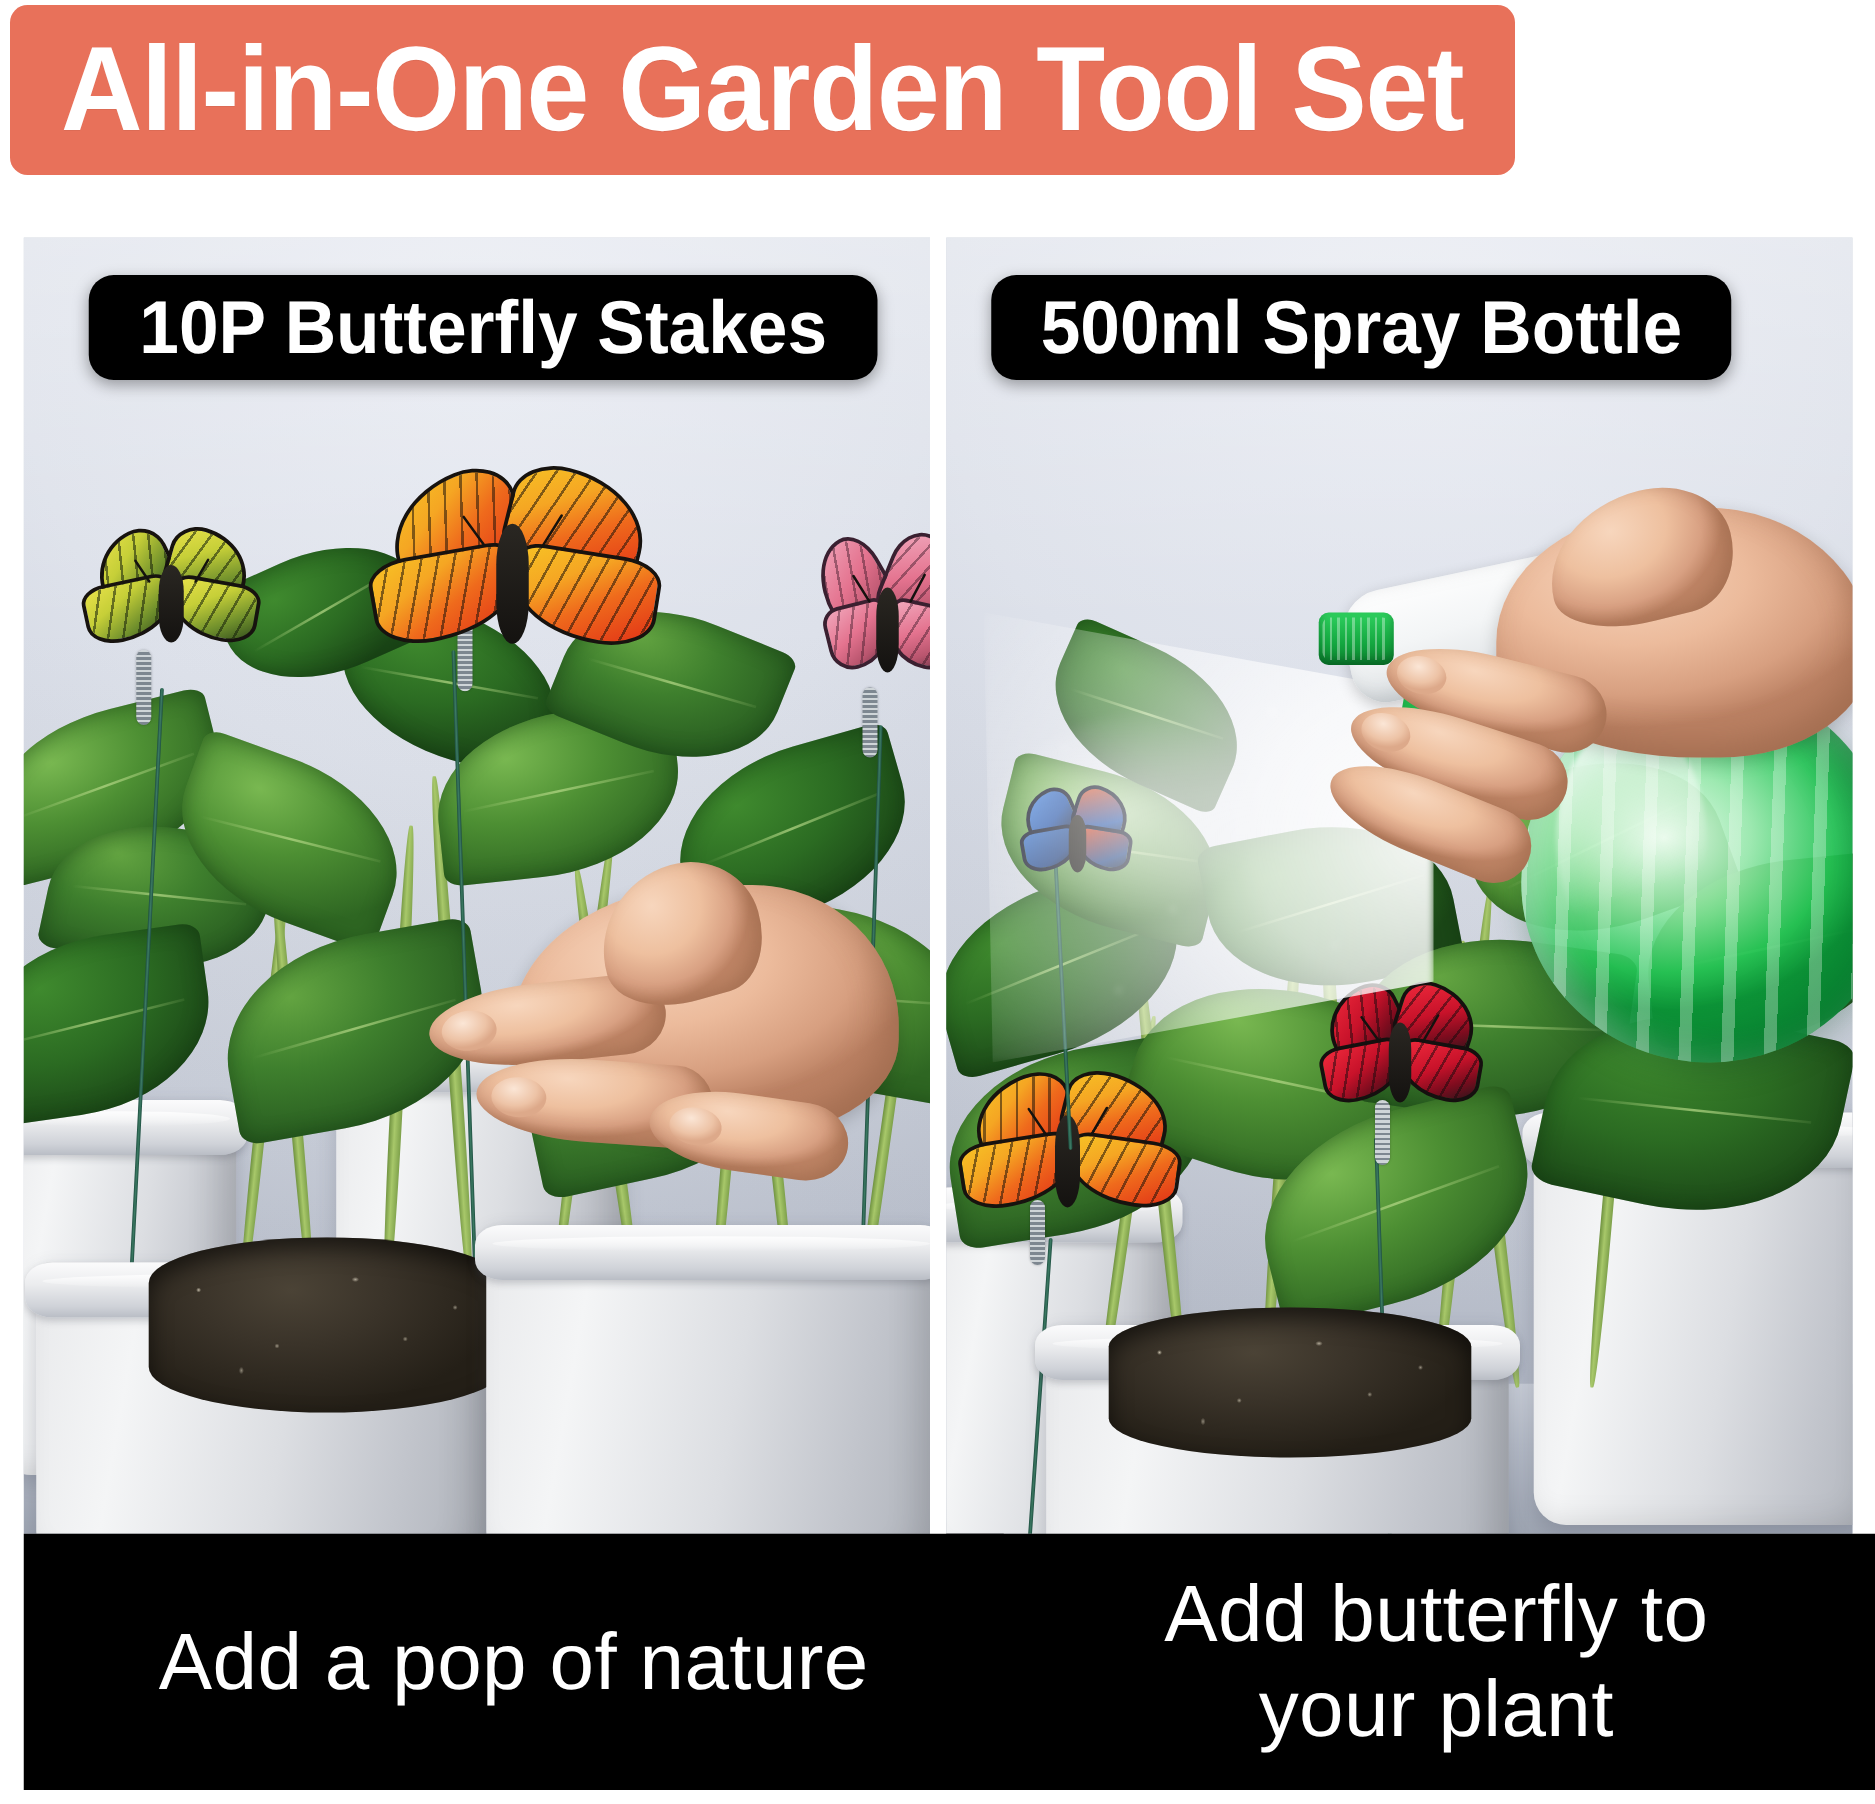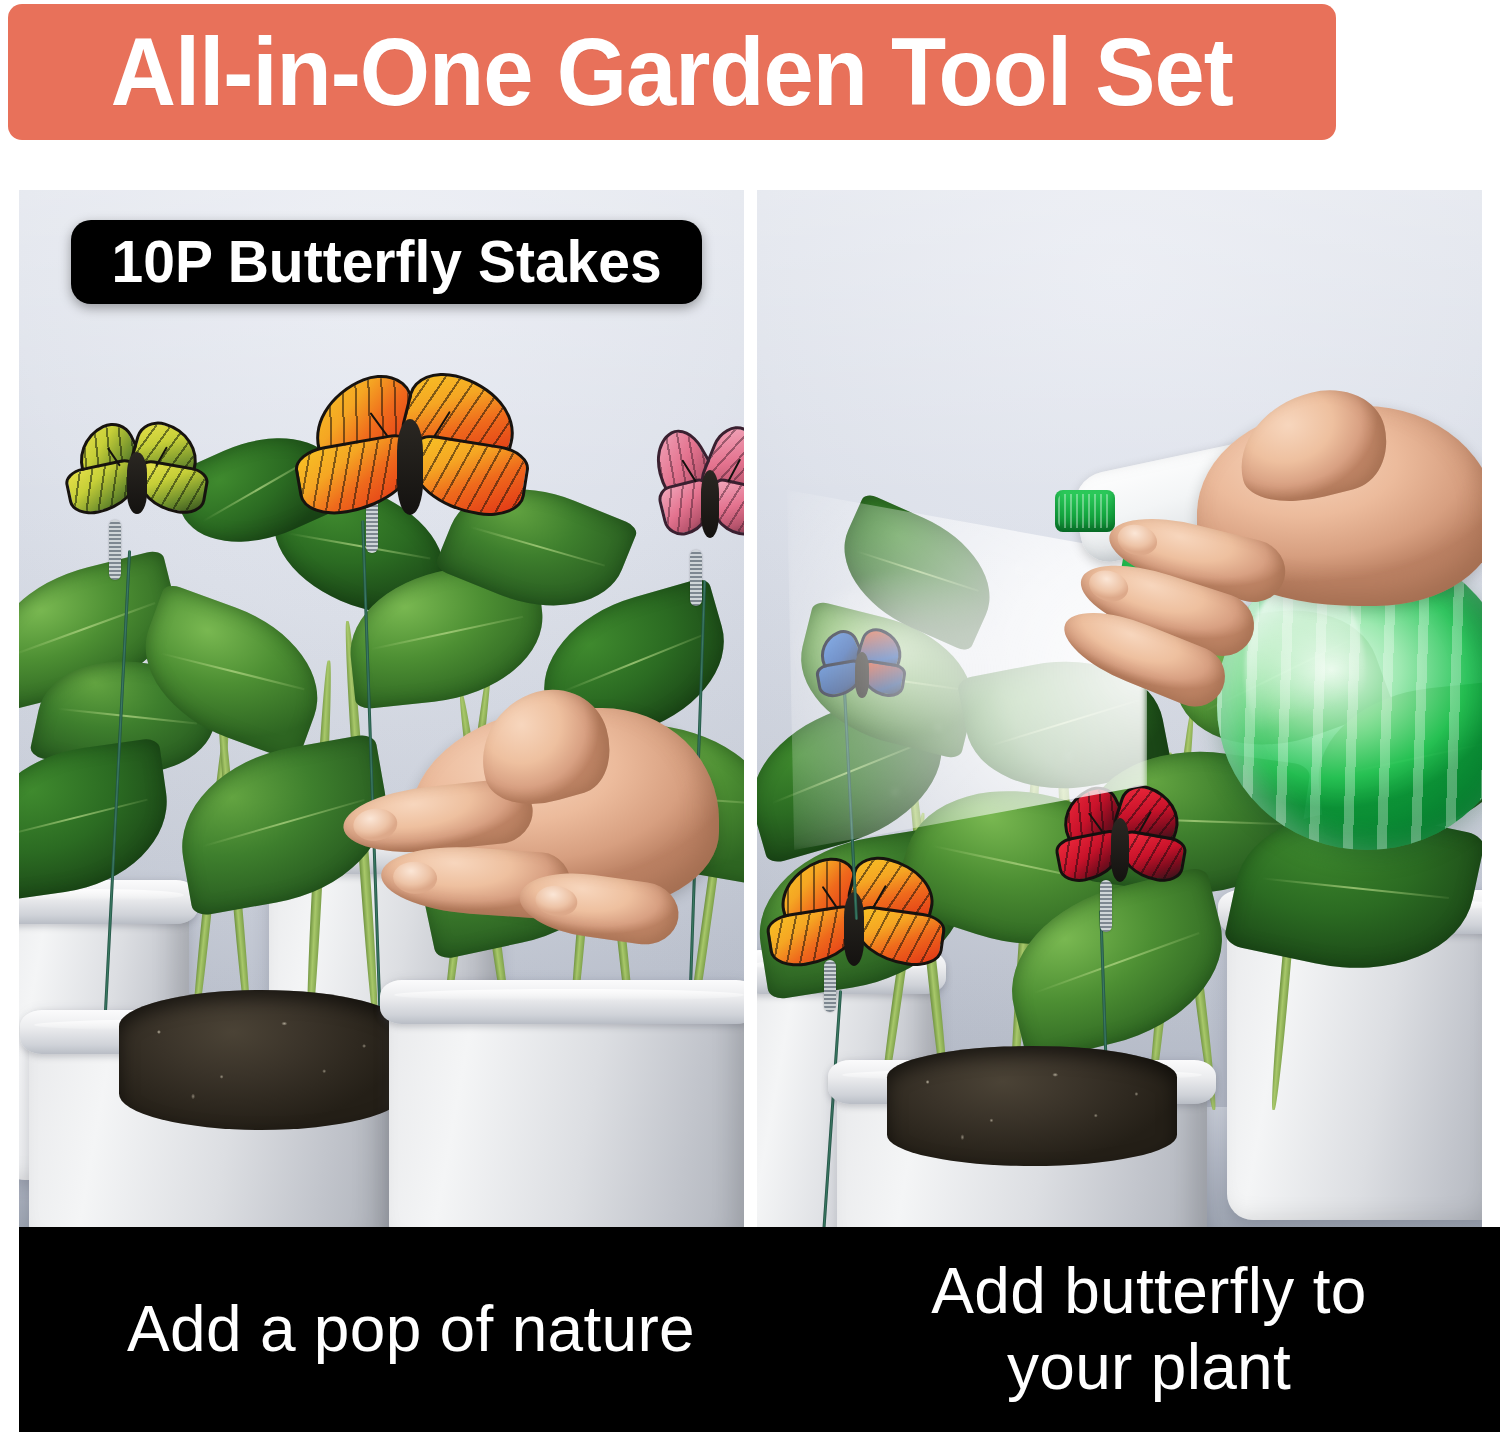--- a/index.html
+++ b/index.html
@@ -6,21 +6,21 @@
   body{
     width:1500px;height:1443px;
     background:#ffffff;
     font-family:"Liberation Sans","DejaVu Sans",sans-serif;
     overflow:hidden;
     position:relative;
   }
 
   
   #header-banner{
-    position:absolute;left:8px;top:4px;width:1328px;height:136px;
+    position:absolute;left:8px;top:4px;width:1204px;height:136px;
     background:#e8715a;
     border-radius:14px;
     display:flex;align-items:center;justify-content:center;
   }
   #header-title{
     color:#ffffff;
     font-family:"Liberation Sans Narrow","Liberation Sans","DejaVu Sans Condensed",sans-serif;
     font-weight:bold;
     font-size:96px;
     line-height:1;
@@ -563,20 +563,23 @@
       <div class="nail" style="left:8px;top:14px;width:40px;height:30px;"></div>
     </div>
     <div class="finger" style="left:-58px;top:226px;width:170px;height:60px;border-radius:46% 18% 18% 46%/50% 50% 50% 50%;transform:rotate(22deg);"></div>
   </div>
 
   <div class="pot" style="left:80px;top:870px;width:370px;height:200px;">
     <div class="rim"></div>
   </div>
   <div class="soil" style="left:130px;top:856px;width:290px;height:120px;"></div>
 
+  <div class="badge" id="badge-right">
+    <span class="badge-text">500ml Spray Bottle</span>
+  </div>
 </div>
 
 <div class="caption" id="caption-left">
   <div class="caption-line">Add a pop of nature</div>
 </div>
 
 <div class="caption" id="caption-right">
   <div class="caption-line">Add butterfly to</div>
   <div class="caption-line">your plant</div>
 </div>

